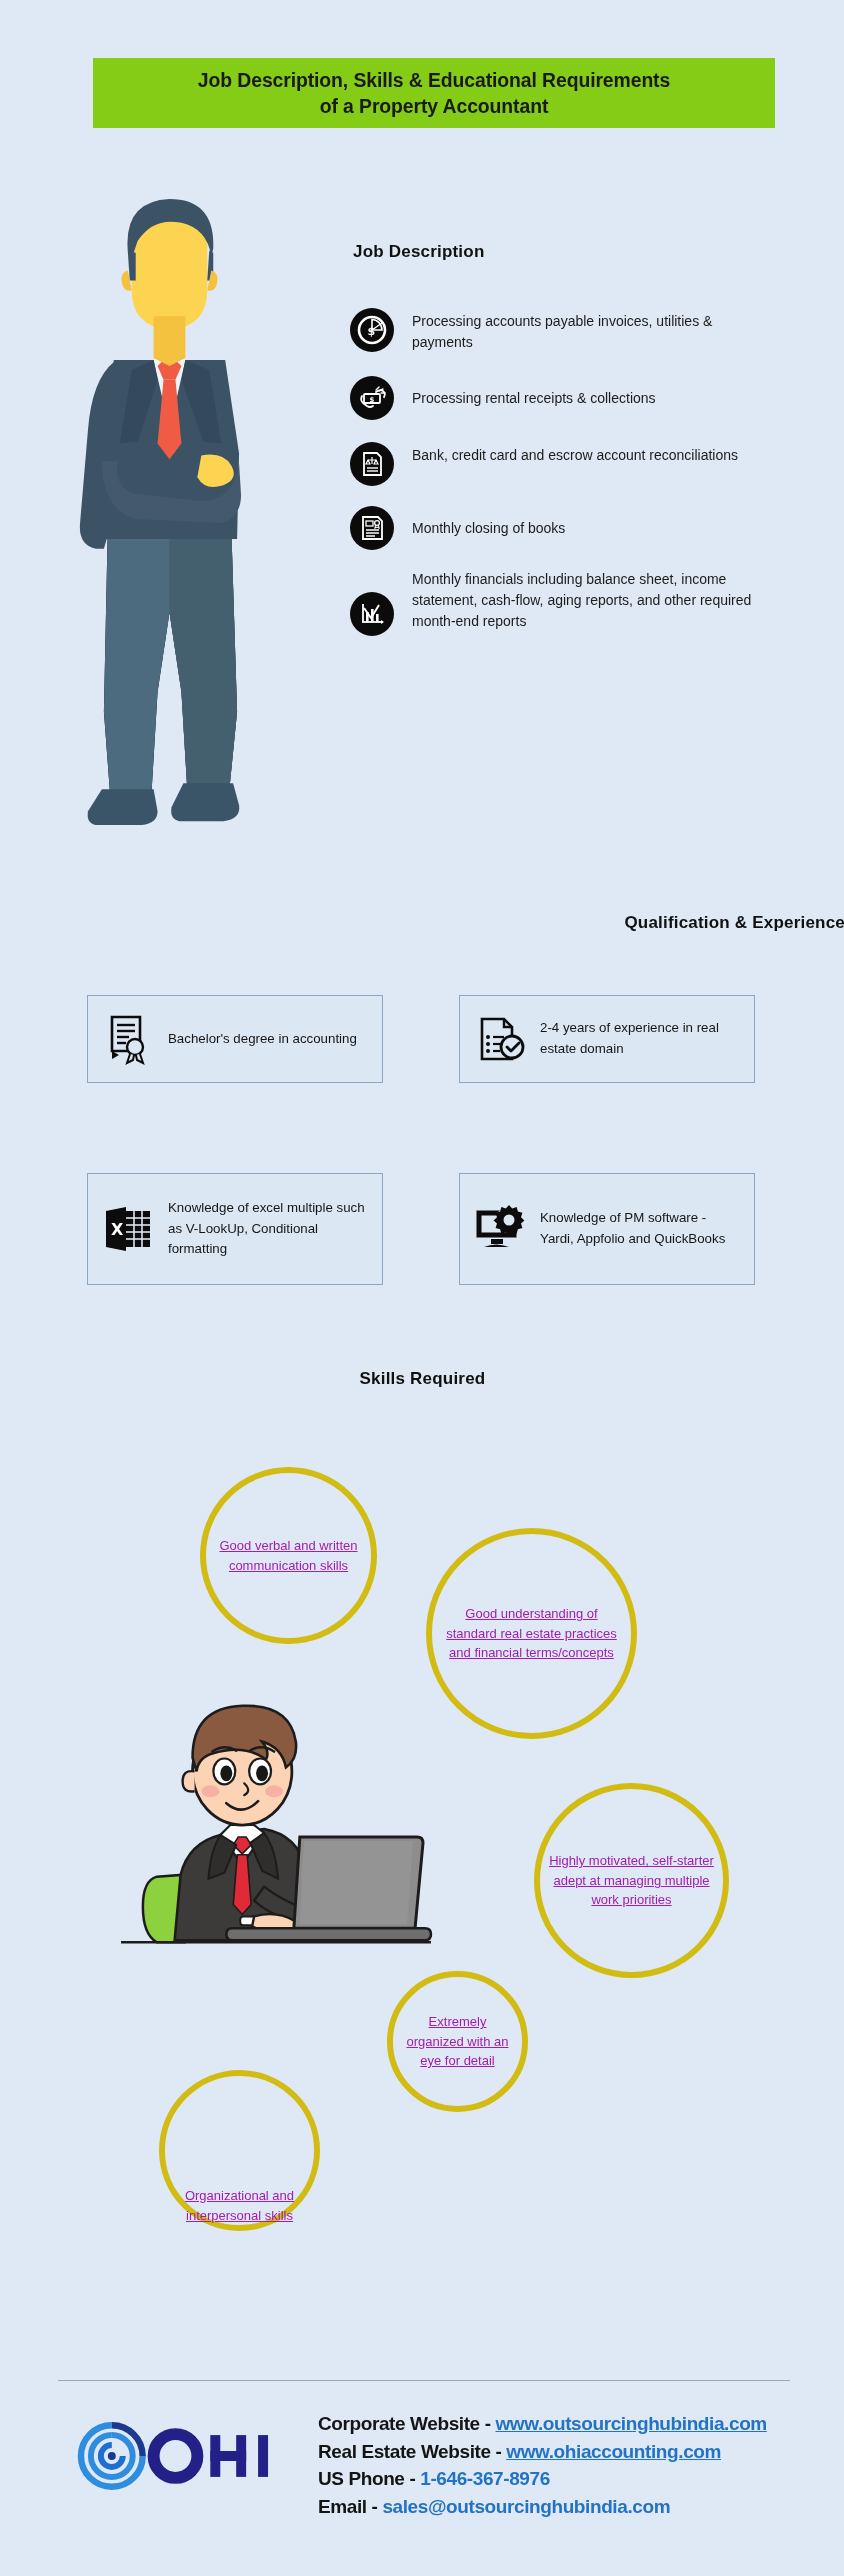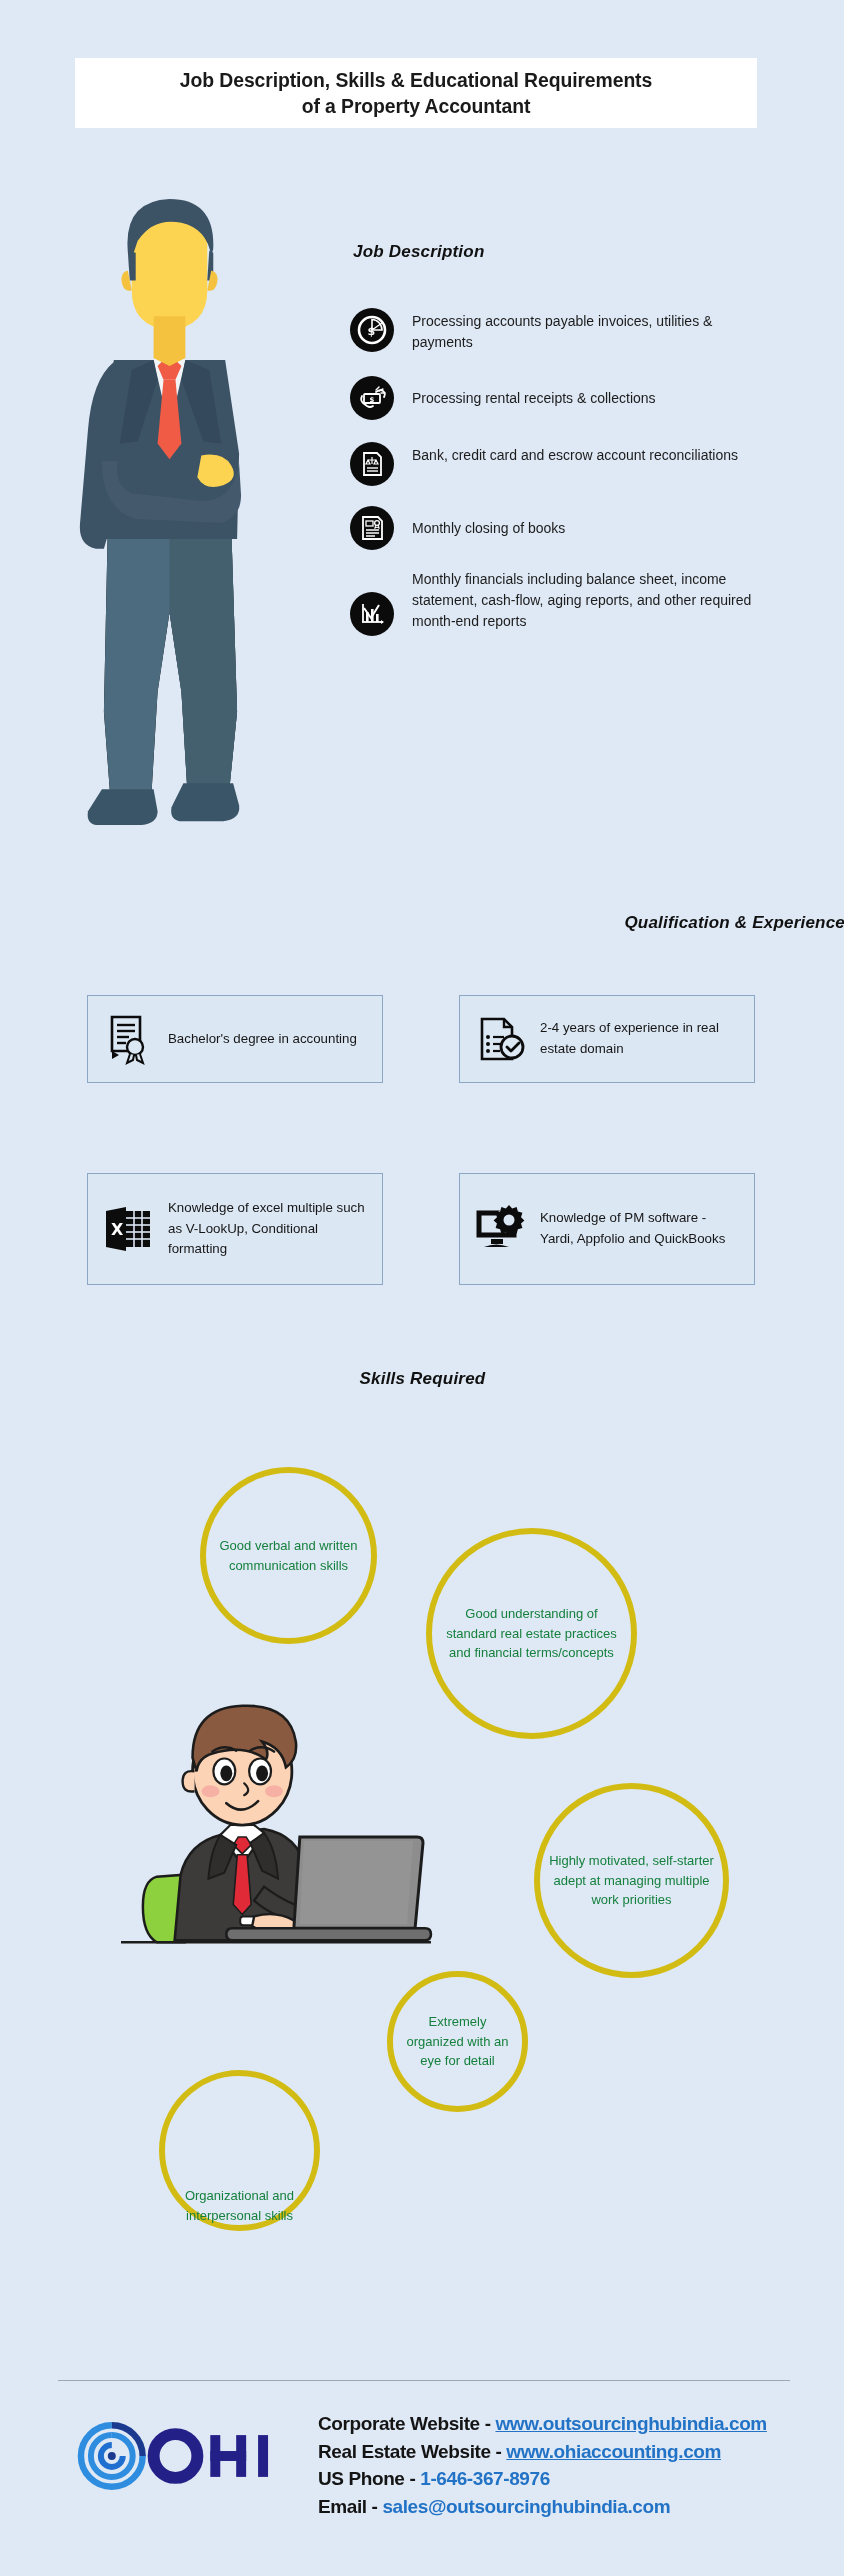--- a/index.html
+++ b/index.html
@@ -11,40 +11,39 @@
   body {
     width: 845px;
     height: 2576px;
     position: relative;
     overflow: hidden;
   }
 
   
   .title-band {
     position: absolute;
-    left: 75px; top: 58px;
+    left: 93px; top: 58px;
     width: 682px; height: 70px;
-    background: #ffffff;
+    background: #84cc16;
     display: flex; align-items: center; justify-content: center;
   }
   .title-text {
     text-align: center;
     font-family: "Liberation Sans", sans-serif;
     font-weight: bold;
     font-size: 19.4px;
     line-height: 1.35;
     color: #1a1a1a;
     letter-spacing: -0.1px;
   }
 
   
   .sec-head {
     position: absolute;
     font-weight: bold;
-    font-style: italic;
     font-size: 17px;
     color: #111;
     letter-spacing: 0.2px;
   }
   #jd-head  { left: 353px; top: 242px; }
   #qe-head  { left: 0; top: 913px; width: 845px; text-align: right; }
   #sr-head  { left: 0; top: 1369px; width: 845px; text-align: center; }
 
   
   .businessman { position: absolute; left: 62px; top: 195px; width: 215px; height: 648px; }
@@ -96,22 +95,23 @@
     position: absolute;
     border-radius: 50%;
     border: 6px solid #d2bc13;
     display: flex; align-items: center; justify-content: center;
     text-align: center;
   }
   .circle span {
     display: block;
     font-size: 13px;
     line-height: 1.5;
-    color: #15803d;
+    color: #a21caf;
     padding: 0 8px;
+    text-decoration: underline;
   }
   #c1 { left: 200px; top: 1467px; width: 177px; height: 177px; }
   #c2 { left: 426px; top: 1528px; width: 211px; height: 211px; }
   #c3 { left: 534px; top: 1783px; width: 195px; height: 195px; }
   #c4 { left: 159px; top: 2070px; width: 161px; height: 161px; align-items: flex-end; }
   #c5 { left: 387px; top: 1971px; width: 141px; height: 141px; align-items: center; }
 
   
   .laptop-person { position: absolute; left: 115px; top: 1680px; width: 318px; height: 298px; }
 

